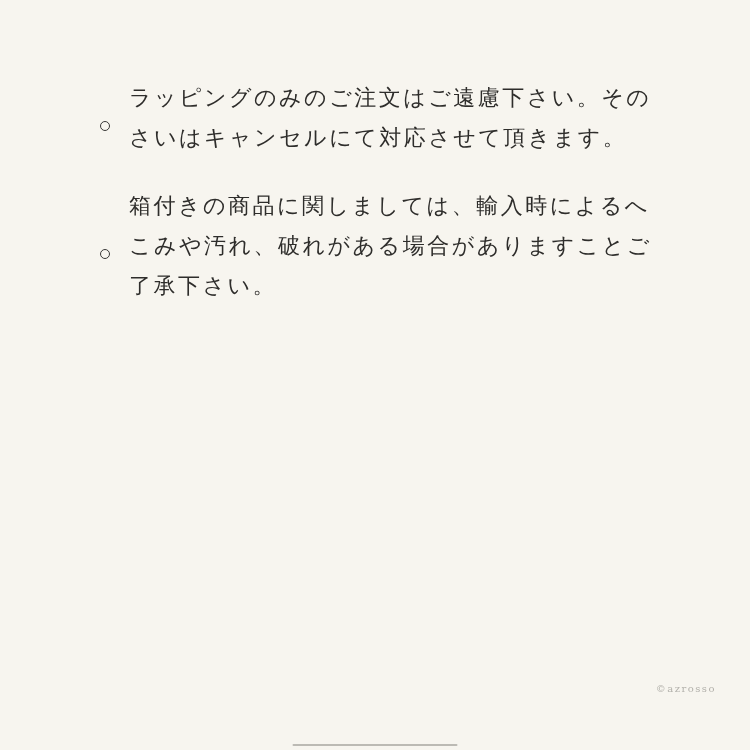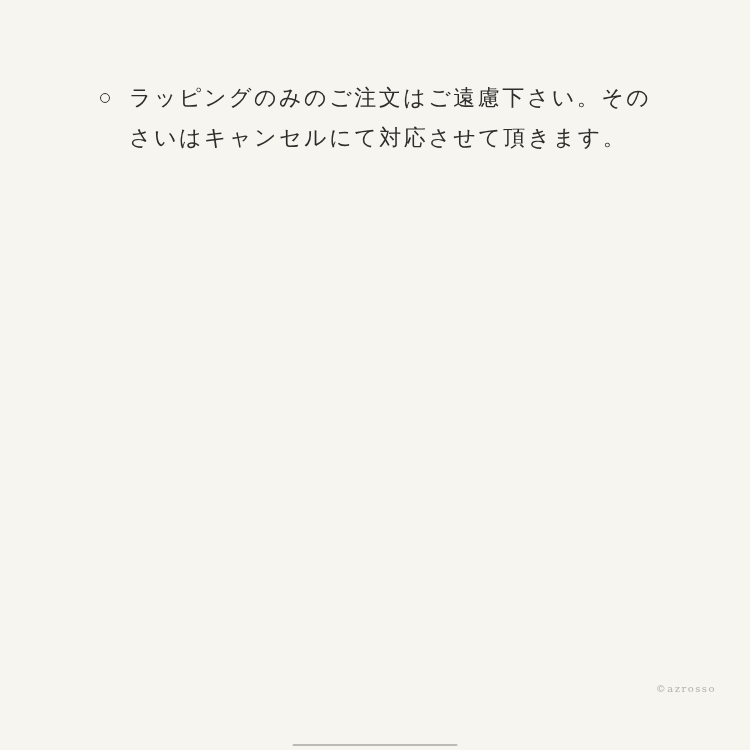--- a/index.html
+++ b/index.html
@@ -15,21 +15,21 @@
     font-family: "DejaVu Serif", "Liberation Serif", serif;
   }
   .notes {
     position: absolute;
     top: 78px;
     left: 100px;
     width: 556px;
   }
   .note-item {
     display: flex;
-    align-items: flex-start;
+    align-items: center;
     margin-bottom: 28px;
   }
   .bullet {
     flex: 0 0 auto;
     width: 8px;
     height: 8px;
     border: 1.5px solid var(--bullet-color, #3a3938);
     border-radius: 50%;
     background: transparent;
     margin-top: 15px;
@@ -70,19 +70,23 @@
 
 <div class="notes">
 
   <div class="note-item">
     <span class="bullet"></span>
     <p class="note-text">ラッピングのみのご注文はご遠慮下さい。そのさいはキャンセルにて対応させて頂きます。</p>
   </div>
 
 
 
+  <div class="note-item">
+    <span class="bullet"></span>
+    <p class="note-text">箱付きの商品に関しましては、輸入時によるへこみや汚れ、破れがある場合がありますことご了承下さい。</p>
+  </div>
 
 
 </div>
 
 <div class="watermark">©azrosso</div>
 
 <div class="bottom-indicator"></div>
 
 </body></html>

